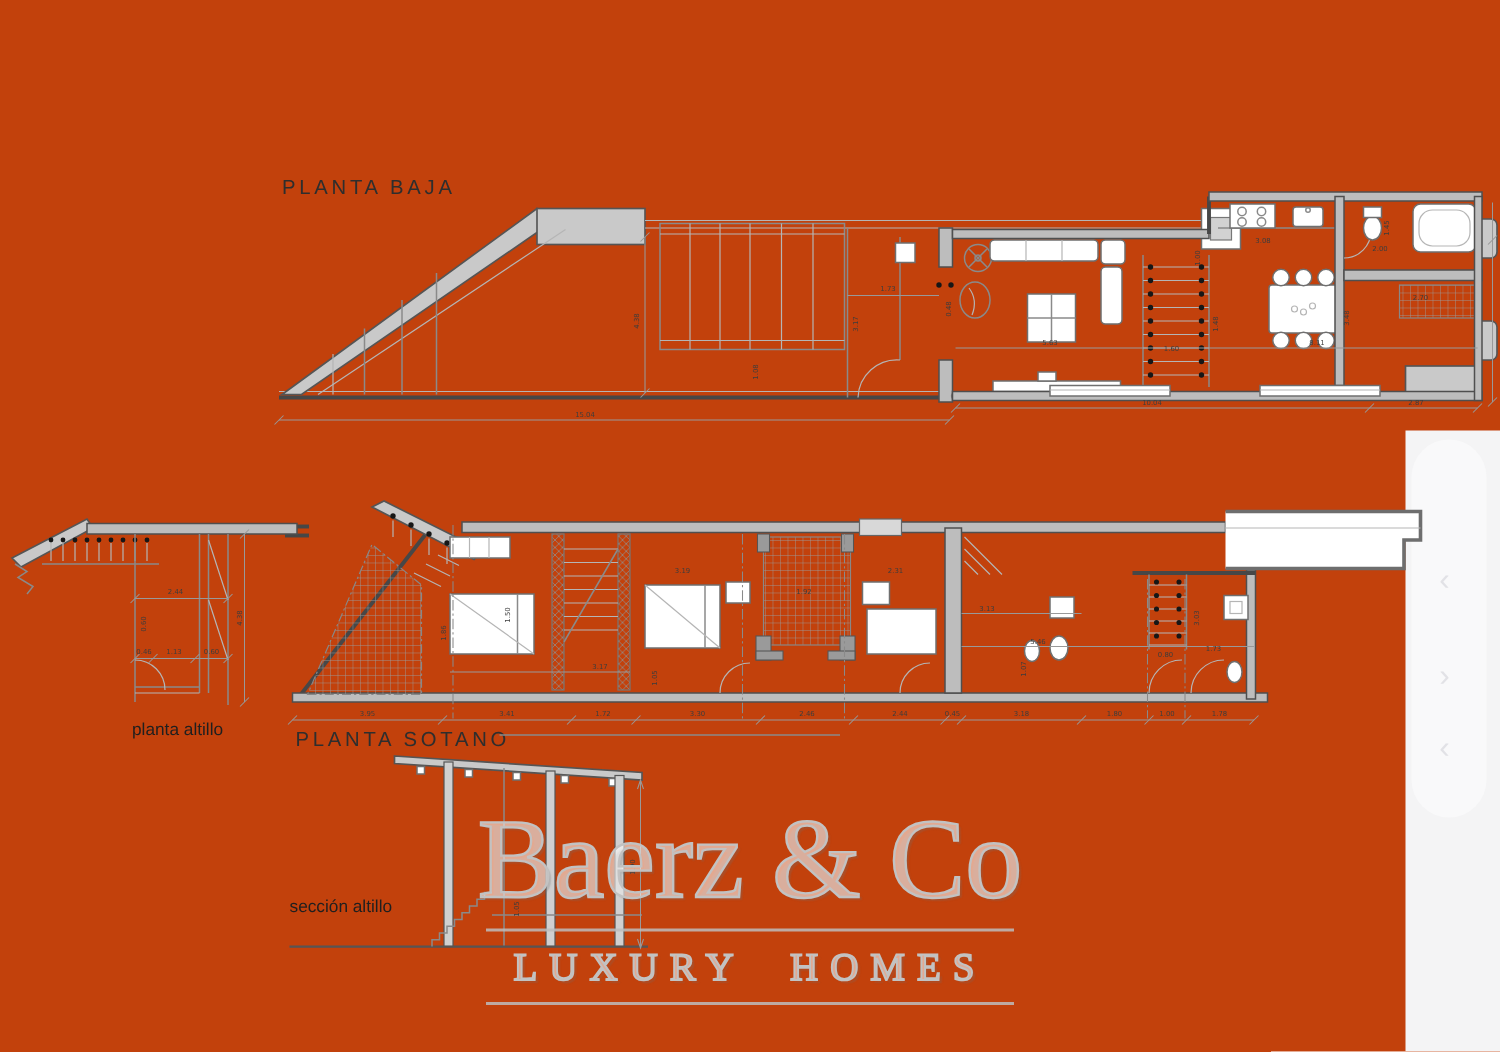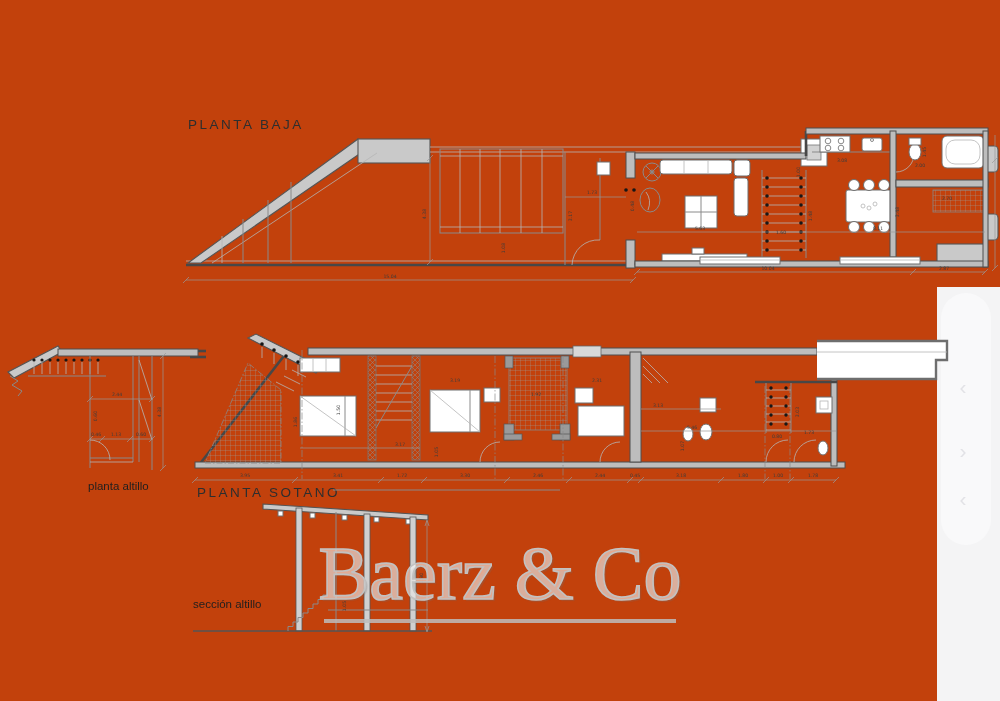--- a/index.html
+++ b/index.html
@@ -503,16 +503,17 @@
         <text class="t-dim" transform="rotate(-90 423 578)" x="423" y="578">1.90</text>
         <text class="t-dim" transform="rotate(-90 346 606)" x="346" y="606">1.05</text>
       </g>
       <text class="t-sub" x="193" y="608">sección altillo</text>
     </g>
   </svg>
 
   <div id="wm">
     <div id="wm-brand">Baerz &amp; Co</div>
     <div class="wm-line"></div>
+    <div id="wm-tagline">LUXURY HOMES</div>
     <div class="wm-line"></div>
   </div>
 
 </div>
 
 </body></html>

